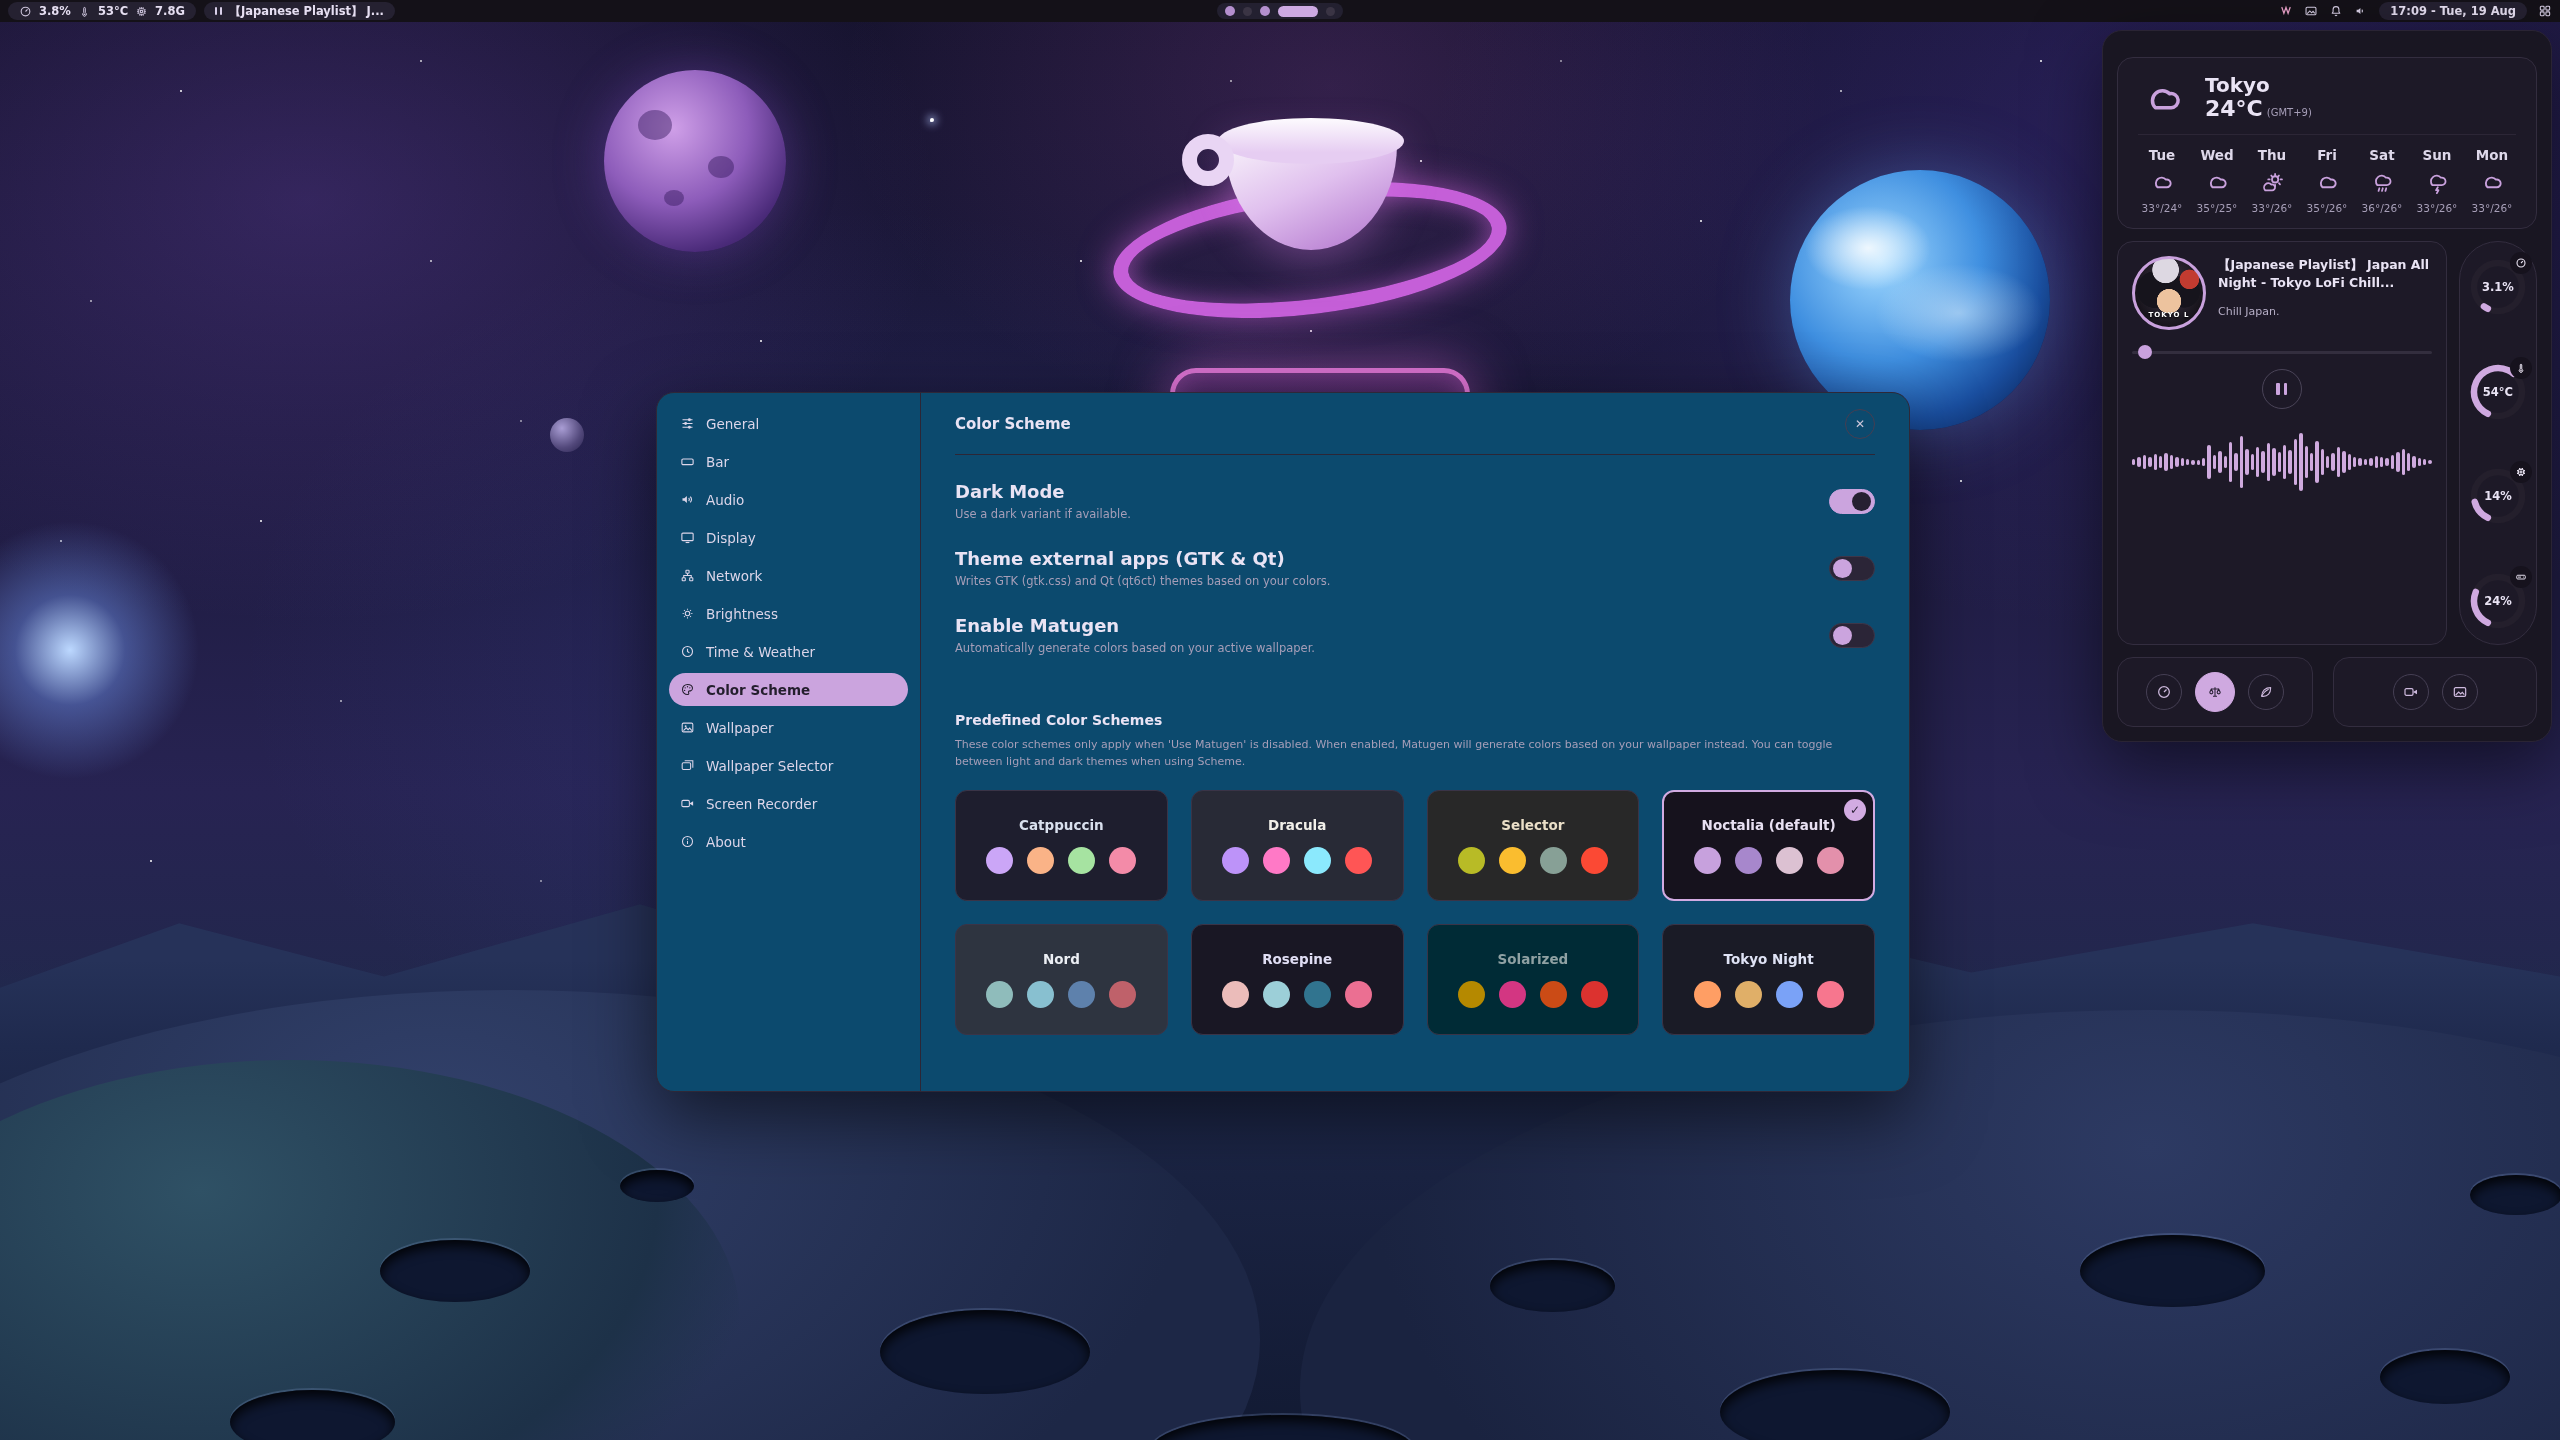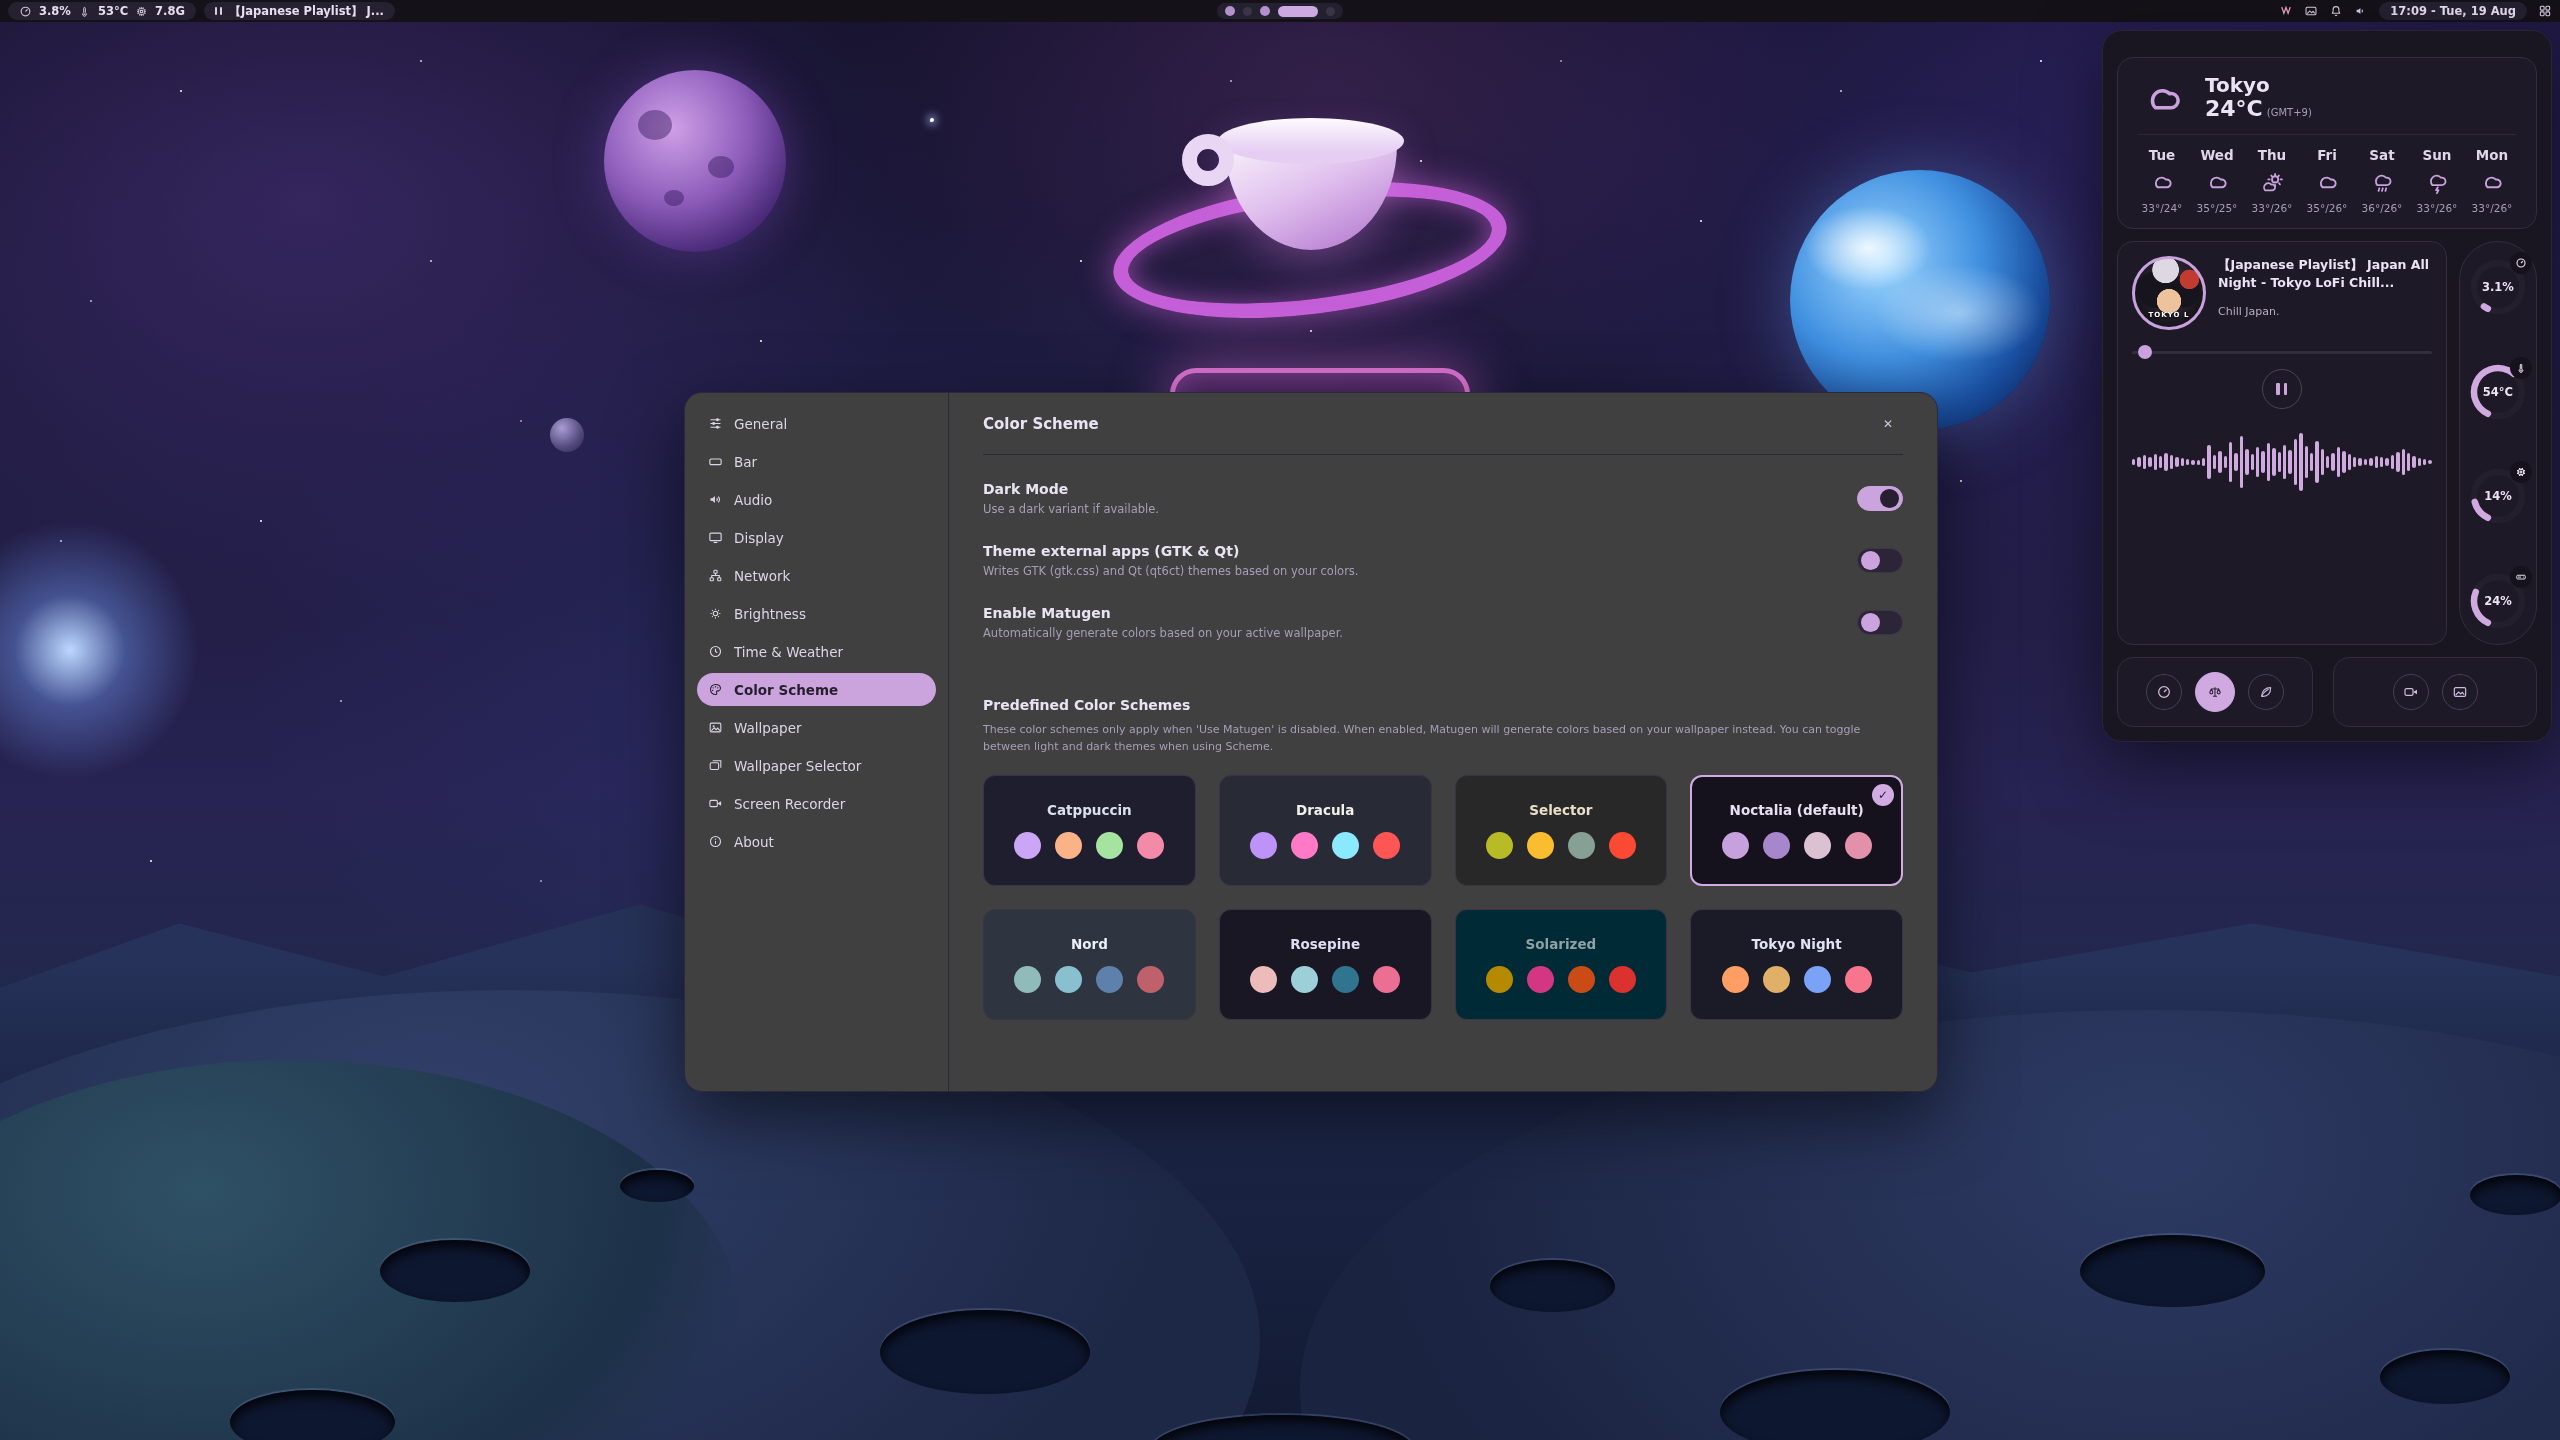--- a/index.html
+++ b/index.html
@@ -81,37 +81,37 @@
   .workspaces { position:absolute; left:50%; top:3px; transform:translateX(-50%); background:#232030;
     height:16px; border-radius:8px; padding:0 8px; display:flex; align-items:center; gap:8px; }
   .ws { border-radius:6px; }
   .ws.occupied { width:10px; height:10px; background:#b48fce; border-radius:50%; }
   .ws.empty { width:9px; height:9px; background:#3a3444; border-radius:50%; }
   .ws.focused { width:40px; height:11px; background:#cda9e2; }
   .right-cluster { margin-left:auto; display:flex; align-items:center; gap:11px; }
   .tray-ic { width:14px; height:14px; color:#d8d0e6; }
 
   
-  .settings { position:absolute; left:684px; top:392px; width:1254px; height:700px; background:#404040;
+  .settings { position:absolute; left:656px; top:392px; width:1254px; height:700px; background:#0c4a6e;
     border:1px solid #2e2838; border-radius:18px; z-index:20; display:flex;
     box-shadow:0 24px 70px rgba(0,0,0,.55); color:#e9e3f4; }
   .sidebar { width:264px; border-right:1px solid #2c2636; padding:14px 12px; display:flex; flex-direction:column; }
   .side-item { height:33px; border-radius:17px; display:flex; align-items:center; gap:11px; padding:0 11px;
     font-size:13.5px; color:#ddd6ea; margin-bottom:5px; cursor:pointer; }
   .side-item svg { width:15px; height:15px; flex:0 0 auto; }
   .side-item.active { background:#cba4de; color:#241e2d; font-weight:700; }
   .content { flex:1; padding:0 34px 24px; display:flex; flex-direction:column; }
   .c-header { height:62px; display:flex; align-items:center; justify-content:space-between;
     border-bottom:1px solid #2c2636; }
   .c-title { font-size:15px; font-weight:600; }
   .close-btn { width:30px; height:30px; border-radius:50%; border:1px solid #453e52; color:#cfc8dc;
     display:flex; align-items:center; justify-content:center; font-size:12px; cursor:pointer; background:none; }
   .rows { margin-top:26px; }
   .row { display:flex; align-items:center; justify-content:space-between; margin-bottom:27px; }
-  .row-label { font-size:14px; font-weight:700; }
+  .row-label { font-size:18px; font-weight:700; }
   .row-desc { font-size:11.5px; color:#a69eb8; margin-top:5px; }
   .switch { width:46px; height:25px; border-radius:13px; position:relative; background:#2b2537;
     border:1px solid #3d3649; cursor:pointer; flex:0 0 auto; }
   .switch .knob { position:absolute; width:19px; height:19px; border-radius:50%; top:2px; left:3px;
     background:#cba4de; transition:none; }
   .switch.on { background:#cba4de; border-color:#cba4de; }
   .switch.on .knob { left:auto; right:3px; background:#262031; }
   .section-title { font-size:14px; font-weight:700; margin-top:30px; }
   .section-desc { font-size:11px; color:#a69eb8; margin-top:8px; line-height:1.55; max-width:1160px; }
   .scheme-grid { margin-top:20px; display:grid; grid-template-columns:repeat(4,1fr); gap:23px; }

